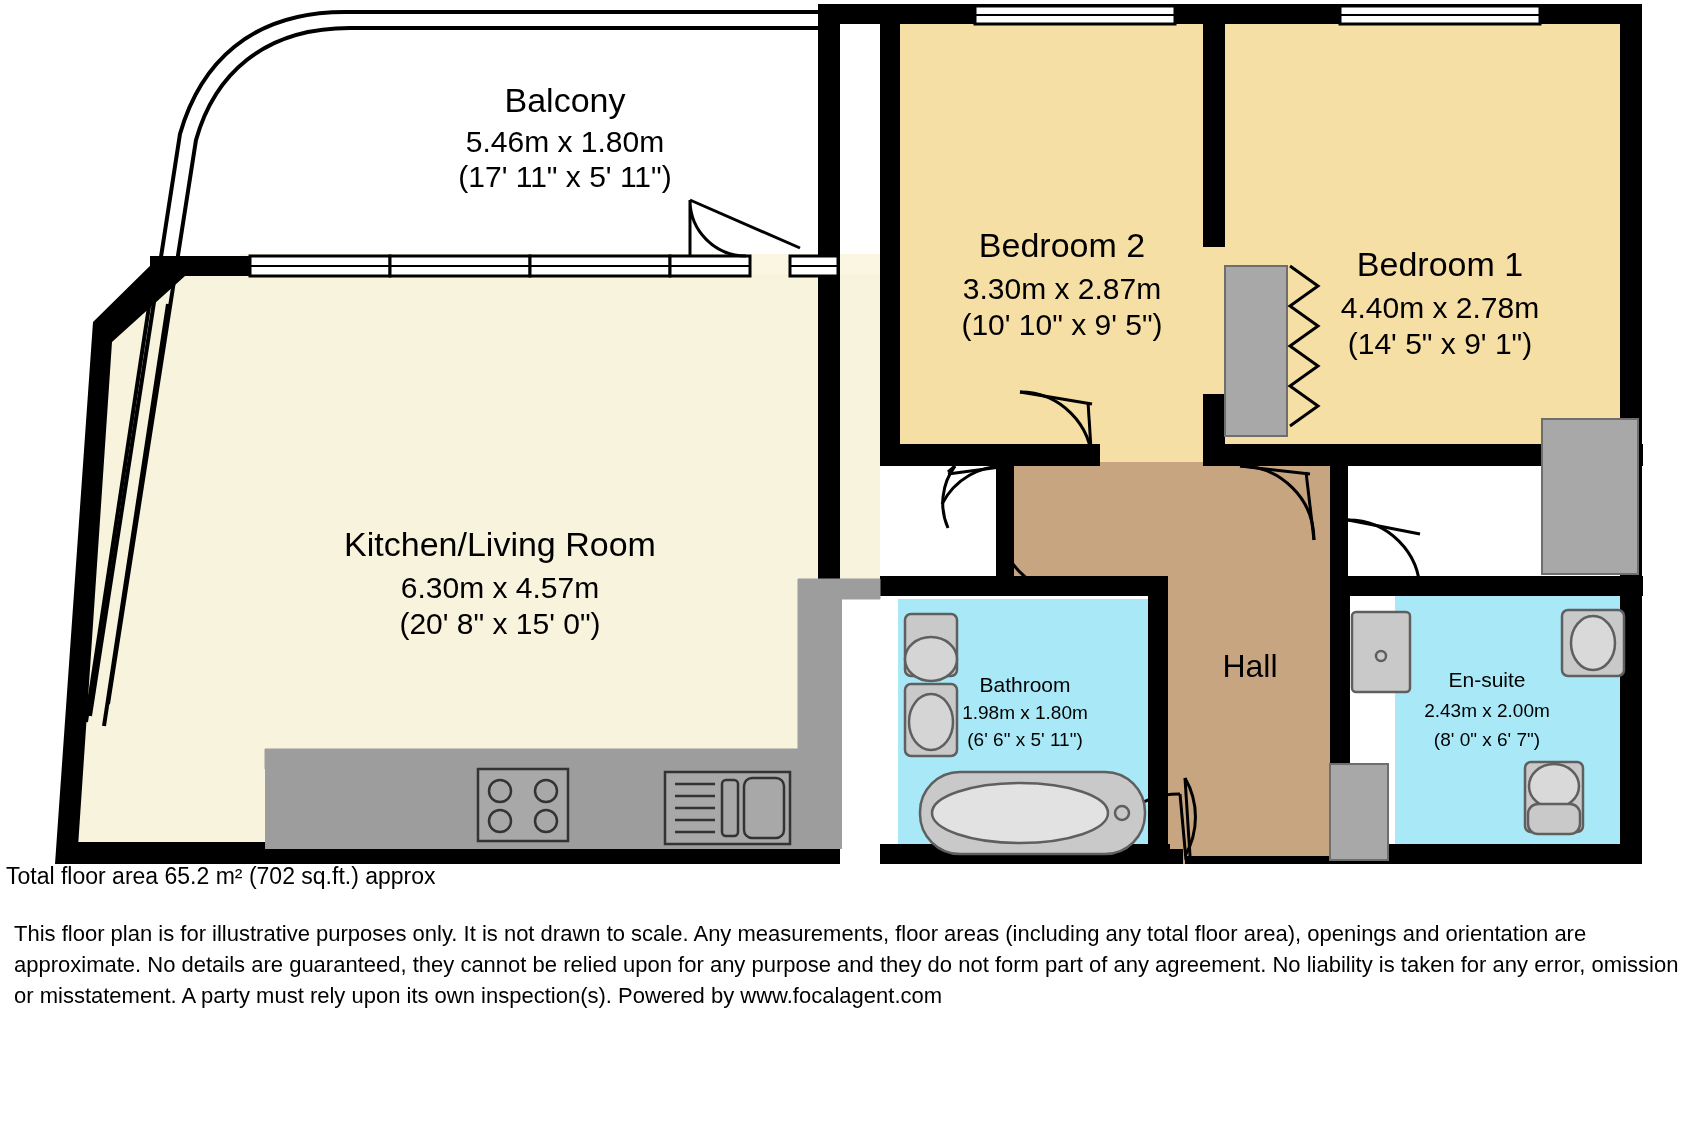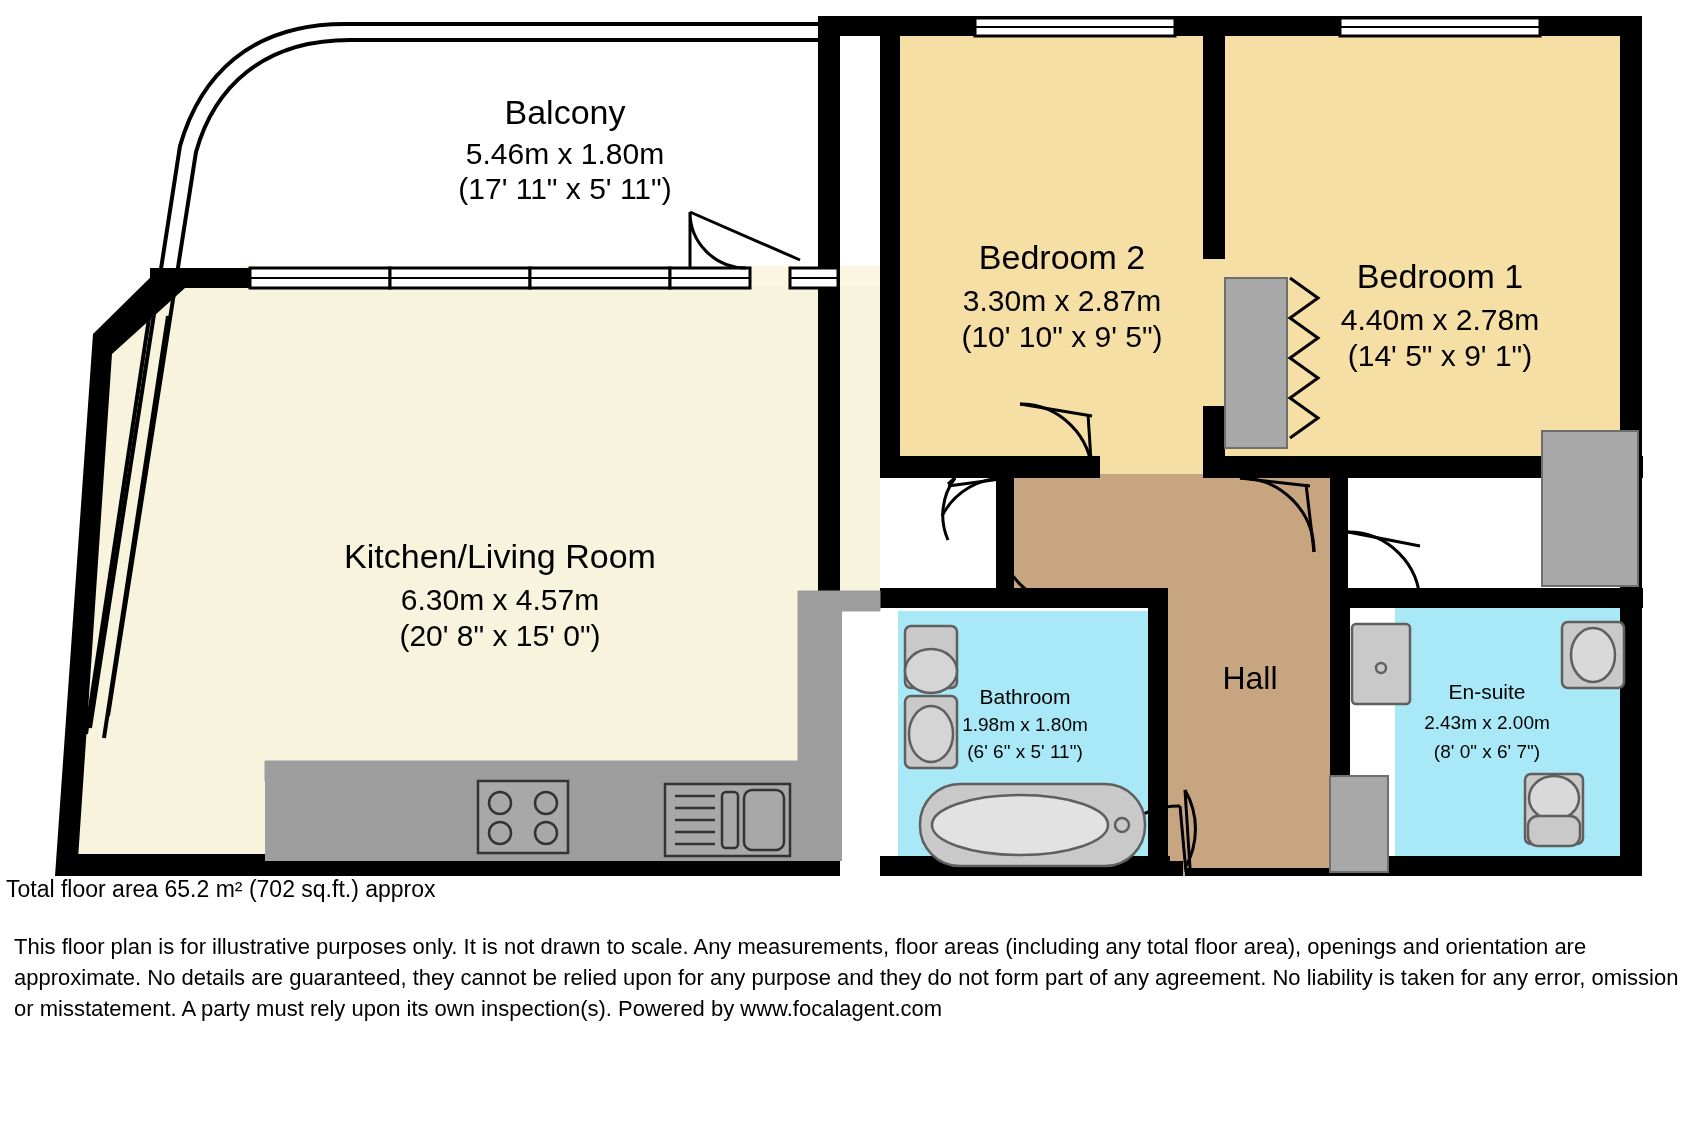--- a/index.html
+++ b/index.html
@@ -11,21 +11,21 @@
     width: 1704px;
     height: 1136px;
     font-family: "Liberation Sans", sans-serif;
     color: #000000;
     position: relative;
     overflow: hidden;
   }
   #floorplan-wrap {
     position: absolute;
     left: 0;
-    top: 16px;
+    top: 4px;
     width: 1704px;
     height: 860px;
   }
   #floorplan-svg {
     display: block;
   }
   .room-label {
     font-family: "Liberation Sans", sans-serif;
     fill: #000000;
     text-anchor: middle;
@@ -38,21 +38,21 @@
   #footer {
     position: absolute;
     left: 0;
     top: 862px;
     width: 1704px;
     padding: 0 6px;
     box-sizing: border-box;
   }
   #total-area {
     font-size: 23px;
-    margin: 13px 0 26px 0;
+    margin: 0 0 26px 0;
     line-height: 1.3;
   }
   #disclaimer {
     font-size: 22px;
     line-height: 1.42;
     margin: 8px;
     max-width: 1690px;
   }
 </style>
 </head>

